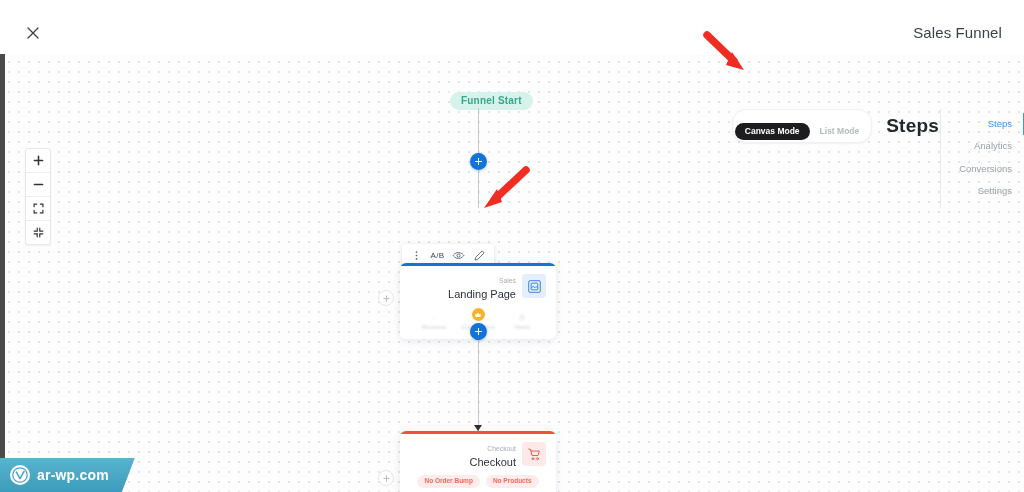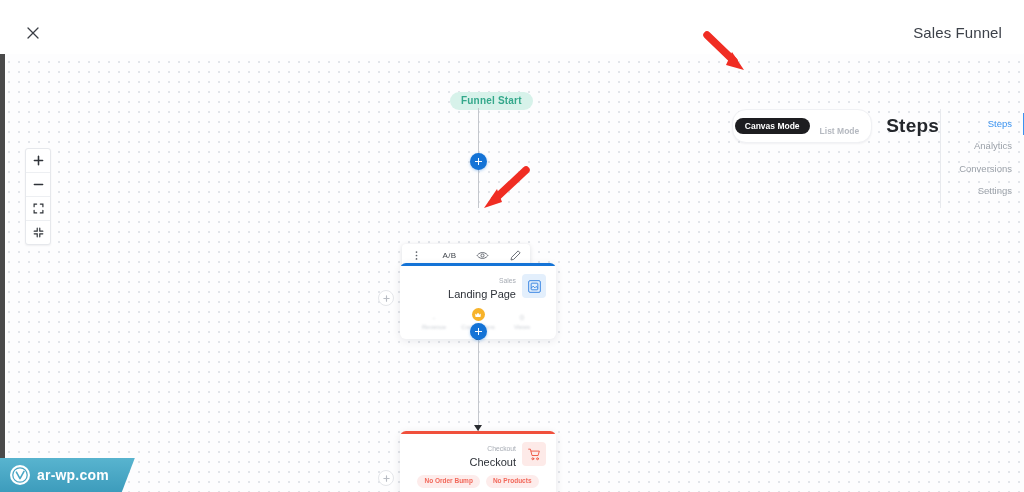--- a/index.html
+++ b/index.html
@@ -52,21 +52,21 @@
     border-bottom:1px solid #edeff2;cursor:pointer;color:#2f3338;
   }
   .zoom-btn:last-child{border-bottom:none;}
   .zoom-btn svg{display:block;}
 
   
   .mode-row{
     position:absolute;right:85px;top:55px;display:flex;align-items:center;gap:14px;
   }
   .mode-switch{
-    display:flex;align-items:center;background:#ffffff;border-radius:14px;
+    display:flex;align-items:flex-end;background:#ffffff;border-radius:14px;
     border:1px solid #f0f1f4;padding:2px;box-shadow:0 1px 2px rgba(16,24,40,.05);
   }
   .mode-pill{
     font-size:8.5px;padding:4px 10px;border-radius:12px;cursor:pointer;white-space:nowrap;
     line-height:1;font-weight:600;
   }
   .mode-pill.active{background:#1d1d20;color:#ffffff;}
   .mode-pill.inactive{background:transparent;color:#b5b9c0;font-weight:700;margin-top:11px;}
   .steps-heading{font-size:19px;font-weight:700;color:#23262b;letter-spacing:.2px;}
 
@@ -160,21 +160,21 @@
   .stat{display:flex;flex-direction:column;align-items:center;gap:3px;flex:1;}
   .stat-val{font-size:7px;color:#c6cad0;line-height:1;filter:blur(1.1px);}
   .stat-label{font-size:6px;color:#c9cdd3;line-height:1;filter:blur(1.3px);}
   .stat-crown{width:13px;height:13px;border-radius:50%;background:#f7b32b;display:flex;align-items:center;justify-content:center;}
   .stat-crown svg{display:block;}
 
   
   .card-toolbar{
     position:absolute;background:#ffffff;border-radius:4px;
     box-shadow:0 1px 5px rgba(16,24,40,.13);
-    display:flex;align-items:center;gap:12px;padding:3px 4px;text-align:center;
+    display:flex;align-items:center;gap:0px;padding:3px 4px;text-align:center;
   }
   .tb-item{
     display:flex;align-items:center;justify-content:center;
     min-width:21px;height:17px;cursor:pointer;color:#5b6068;
   }
   .tb-item svg{display:block;}
   .tb-ab{font-size:8px;color:#3e434a;font-weight:500;letter-spacing:.3px;}
 
   
   .annot{position:absolute;pointer-events:none;}

